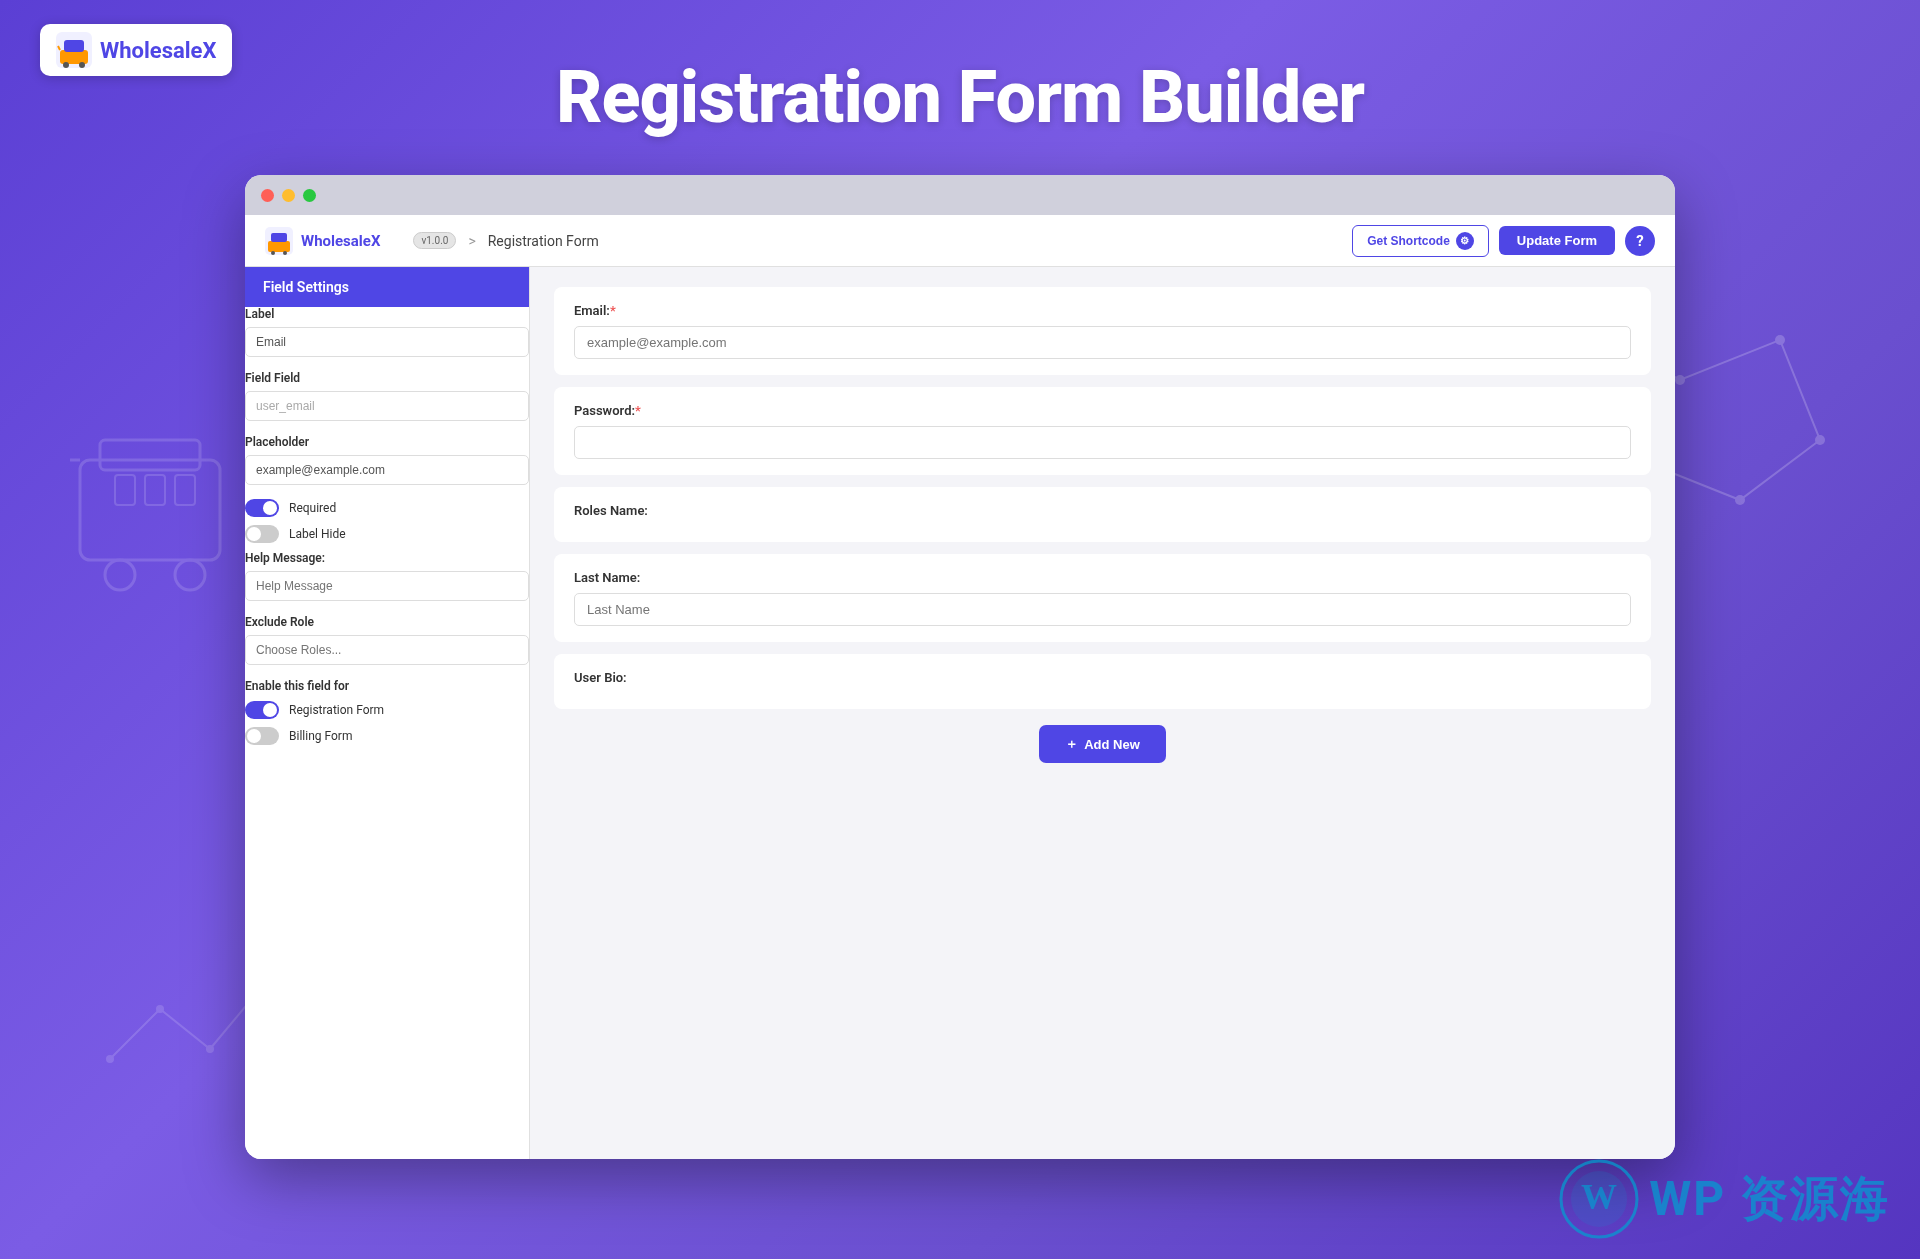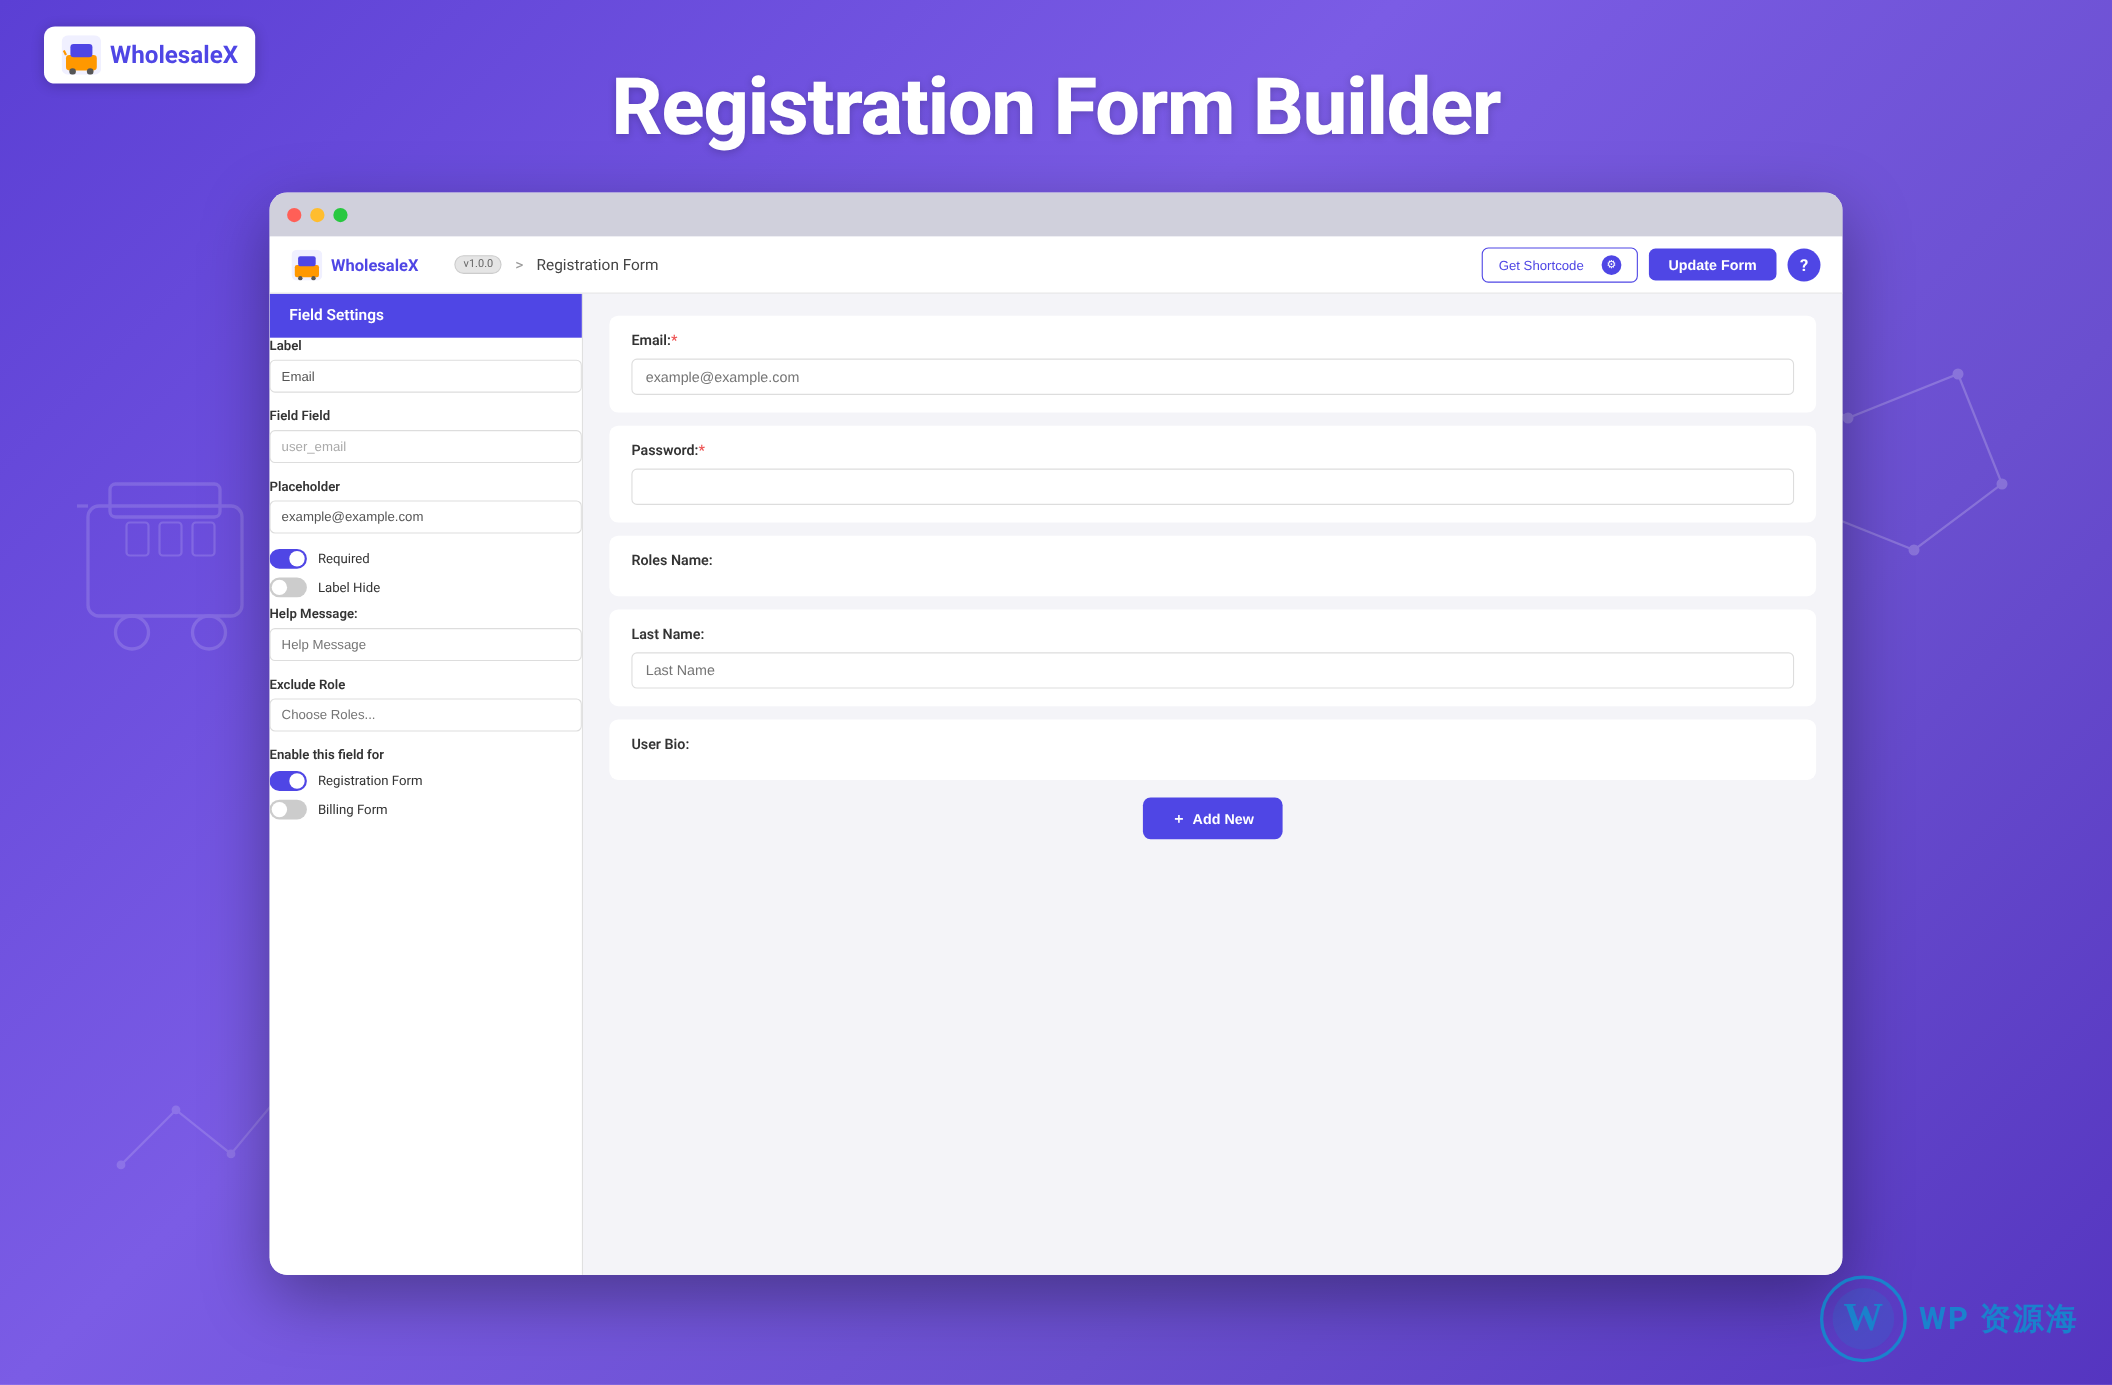--- a/index.html
+++ b/index.html
@@ -152,26 +152,26 @@
     }
     .header-actions {
       margin-left: auto;
       display: flex;
       align-items: center;
       gap: 10px;
     }
     .btn-shortcode {
       display: flex;
       align-items: center;
-      gap: 16px;
+      gap: 6px;
       background: white;
       border: 1.5px solid #4f46e5;
       color: #4f46e5;
       font-size: 12px;
-      font-weight: 400;
+      font-weight: 700;
       padding: 6px 14px;
       border-radius: 6px;
       cursor: pointer;
     }
     .btn-shortcode-icon {
       width: 18px;
       height: 18px;
       background: #4f46e5;
       border-radius: 50%;
       display: flex;
@@ -360,21 +360,21 @@
       display: flex;
       align-items: center;
       gap: 10px;
       opacity: 0.7;
     }
     .wp-logo {
       width: 80px;
       height: 80px;
     }
     .wp-text {
-      font-size: 28px;
+      font-size: 48px;
       font-weight: 700;
       color: #00a0d2;
       letter-spacing: 2px;
     }
   </style>
 </head>
 <body>
 
 <svg class="bg-cart bg-decor" width="220" height="220" viewBox="0 0 220 220" fill="none">
   <rect x="20" y="80" width="140" height="100" rx="10" stroke="white" stroke-width="3" fill="none"></rect>

